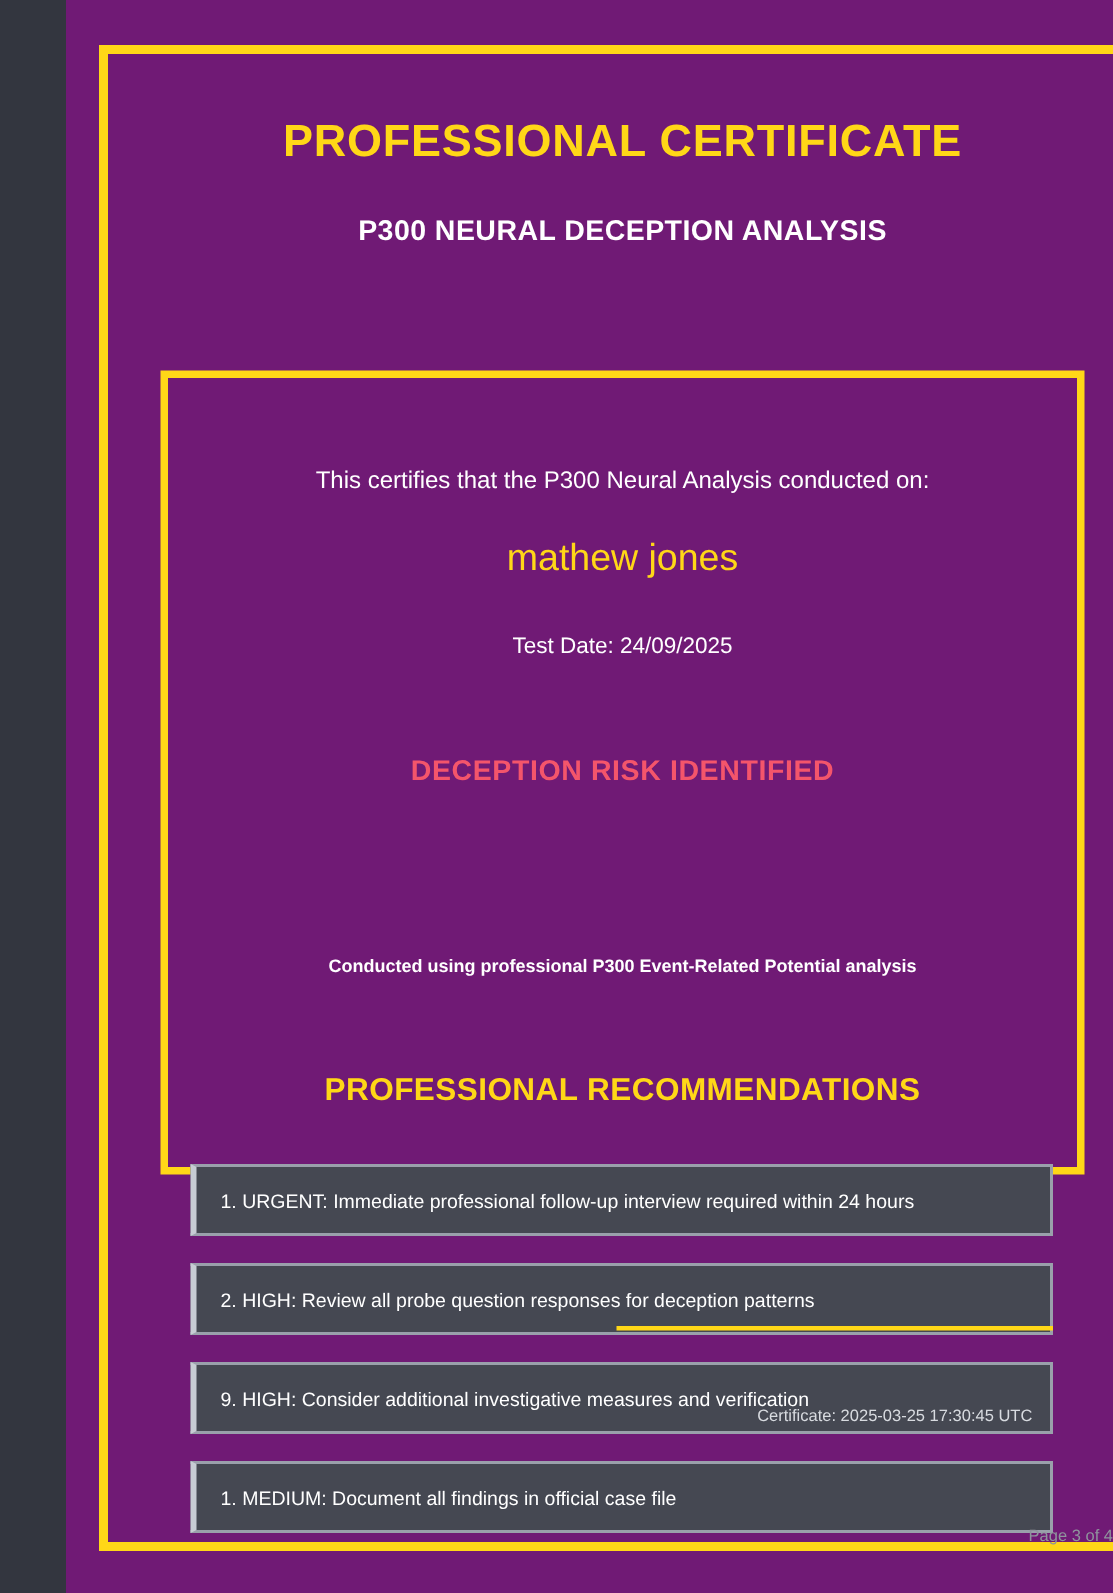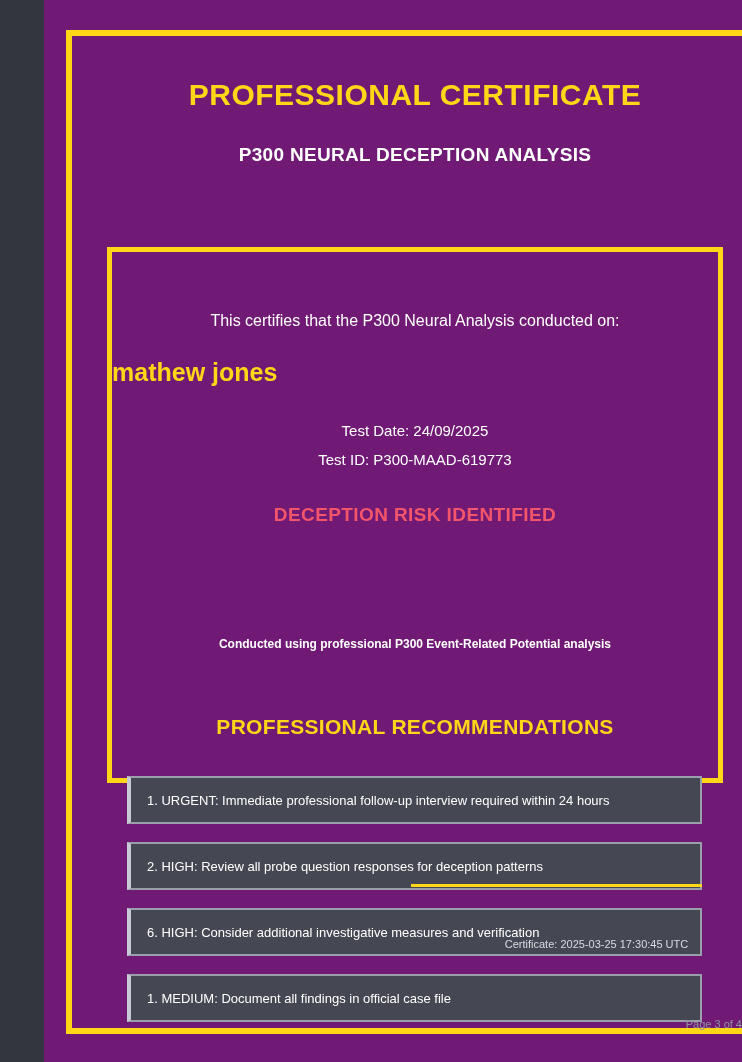--- a/index.html
+++ b/index.html
@@ -68,24 +68,24 @@
     top: 60px;
     text-align: center;
     color: #ffffff;
     font-size: 16px;
   }
   .subject-name {
     position: absolute;
     left: 0;
     right: 0;
     top: 106px;
-    text-align: left;
+    text-align: center;
     color: #ffd717;
     font-size: 25px;
-    font-weight: bold;
+    font-weight: normal;
   }
   .test-date {
     position: absolute;
     left: 0;
     right: 0;
     top: 170px;
     text-align: center;
     color: #ffffff;
     font-size: 15px;
   }
@@ -194,31 +194,30 @@
 
   <div class="outer-border"></div>
 
   <div class="cert-title">PROFESSIONAL CERTIFICATE</div>
   <div class="cert-subtitle">P300 NEURAL DECEPTION ANALYSIS</div>
 
   <div class="inner-box">
     <div class="certifies">This certifies that the P300 Neural Analysis conducted on:</div>
     <div class="subject-name">mathew jones</div>
     <div class="test-date">Test Date: 24/09/2025</div>
-    <div class="test-id">Test ID: P300-MAAD-619773</div>
     <div class="verdict">DECEPTION RISK IDENTIFIED</div>
     <div class="method-note">Conducted using professional P300 Event-Related Potential analysis</div>
   </div>
 
   <div class="recommendations-title">PROFESSIONAL RECOMMENDATIONS</div>
 
   <div class="rec-list">
     <div class="rec-item">1. URGENT: Immediate professional follow-up interview required within 24 hours</div>
     <div class="rec-item">2. HIGH: Review all probe question responses for deception patterns</div>
-    <div class="rec-item">6. HIGH: Consider additional investigative measures and verification</div>
+    <div class="rec-item">9. HIGH: Consider additional investigative measures and verification</div>
     <div class="rec-item">1. MEDIUM: Document all findings in official case file</div>
   </div>
 
   <div class="yellow-line"></div>
 
   <div class="cert-stamp">Certificate: 2025-03-25 17:30:45 UTC</div>
 
   <div class="page-number">Page 3 of 4</div>
 
 </div>

